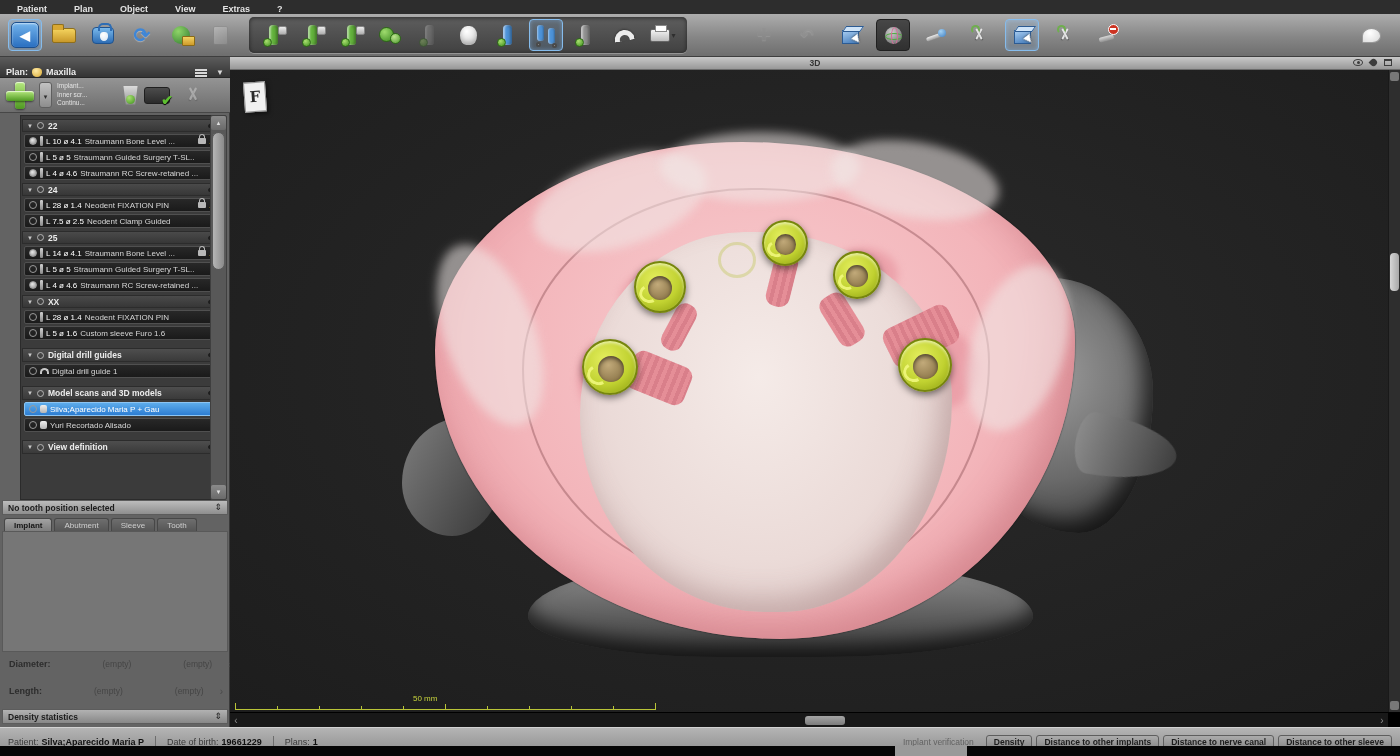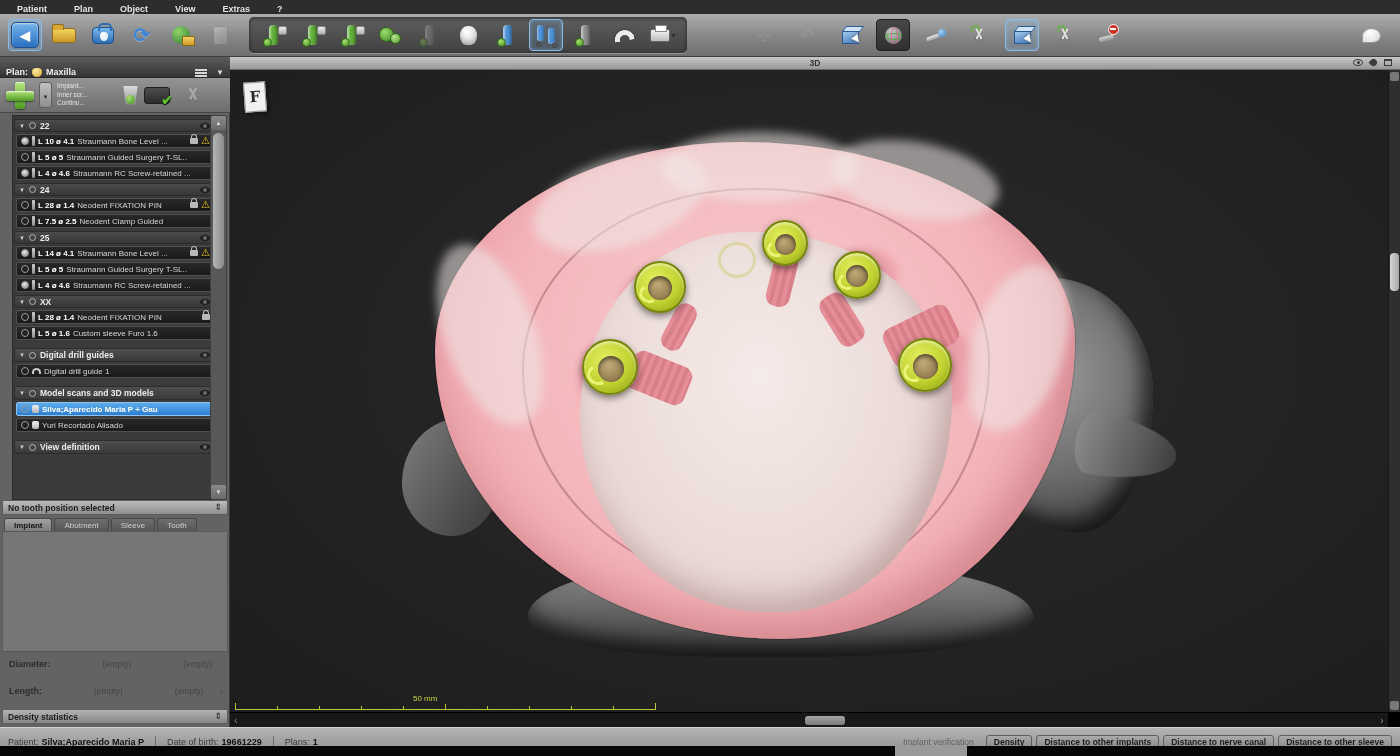--- a/index.html
+++ b/index.html
@@ -135,47 +135,47 @@
   .trash{position:relative;width:17px;height:19px;margin-left:14px;
     background:linear-gradient(#dcdcdc,#8f8f8f);clip-path:polygon(8% 0,92% 0,78% 100%,22% 100%)}
   .trash::after{content:"";position:absolute;left:4px;bottom:1px;width:9px;height:9px;border-radius:50%;
     background:radial-gradient(circle at 35% 30%,#a8e070,#3f8f1f)}
   .checklist{position:relative;width:26px;height:17px;border-radius:3px;border:1px solid #1f1f1f;
     background:linear-gradient(#4c4c4c,#2b2b2b)}
   .checklist .chk{position:absolute;right:-4px;bottom:-4px;color:#5fc032;font-size:14px;font-weight:bold;
     text-shadow:0 1px 1px #000;line-height:1}
   .scis-dis{opacity:.4;margin-left:10px;transform:scale(1.15)}
 
-  #plan-list{position:absolute;left:12px;top:58px;width:205px;height:385px;overflow:hidden;
+  #plan-list{position:absolute;left:20px;top:58px;width:205px;height:385px;overflow:hidden;
     background:#3b3b3b;border:1px solid #2b2b2b;padding:0 1px}
   .ghead{height:13px;margin-top:3px;display:flex;align-items:center;gap:4px;padding:0 4px;
     background:linear-gradient(#4a4a4a,#373737);border:1px solid #2c2c2c}
   .ghead .caret{color:#c8c8c8;font-size:6px;line-height:1}
   .ring{width:7px;height:7px;border:1px solid #b5b5b5;border-radius:50%}
   .ghead .gid{color:#ececec;font-size:8.5px;font-weight:bold}
   .eye{margin-left:auto;width:10px;height:6px;border-radius:50%;background:#1d1d1d;position:relative}
   .eye::after{content:"";position:absolute;left:3px;top:1px;width:4px;height:4px;border-radius:50%;background:#6a6a6a}
   .irow{height:14px;margin:2px 0 0 2px;display:flex;align-items:center;gap:3px;padding:0 4px;
     background:linear-gradient(#282828,#1a1a1a);border:1px solid #505050;border-radius:2px;cursor:pointer}
   .radio{width:8px;height:8px;border:1px solid #9a9a9a;border-radius:50%;flex:0 0 auto}
   .radio.filled{background:radial-gradient(circle at 40% 35%,#e8e8e8,#8f8f8f)}
   .mini{width:3px;height:10px;border-radius:1px;background:linear-gradient(#d0d0d0,#8a8a8a);flex:0 0 auto}
-  .dims{color:#fff;font-size:8px;font-weight:bold;white-space:nowrap;flex:0 0 auto}
+  .dims{color:#fff;font-size:8px;font-weight:normal;white-space:nowrap;flex:0 0 auto}
   .iname{color:#d6d6d6;font-size:8px;white-space:nowrap;overflow:hidden;text-overflow:ellipsis;flex:1 1 auto}
   .lockico{position:relative;width:8px;height:6px;background:#b8b8b8;border-radius:1px;flex:0 0 auto}
   .lockico::before{content:"";position:absolute;left:1px;top:-4px;width:4px;height:4px;
     border:1.5px solid #b8b8b8;border-bottom:none;border-radius:4px 4px 0 0}
   .warn{color:#eec51e;font-size:10px;line-height:1;flex:0 0 auto;text-shadow:0 1px 1px #000}
   .shead{height:14px;margin-top:8px;display:flex;align-items:center;gap:4px;padding:0 4px;
     background:linear-gradient(#4e4e4e,#3a3a3a);border:1px solid #2c2c2c}
   .shead .title{color:#ececec;font-size:8.5px;font-weight:bold}
   .srow .slabel{color:#d6d6d6;font-size:8px;white-space:nowrap;overflow:hidden;text-overflow:ellipsis;flex:1}
   .irow.sel{background:linear-gradient(#5face e,#2d7dd2);background:linear-gradient(#5daceb,#2d7dd2);
     border-color:#8cc4f2}
-  .irow.sel .slabel{color:#fff;font-weight:bold}
+  .irow.sel .slabel{color:#fff;font-weight:normal}
   .dropico{width:7px;height:8px;border-radius:2px;background:linear-gradient(#f0f0f0,#b5b5b5);flex:0 0 auto}
   .guideico{width:9px;height:6px;border:2px solid #c8c8c8;border-bottom:none;border-radius:6px 6px 0 0;flex:0 0 auto}
 
   #list-scroll{position:absolute;left:210px;top:58px;width:17px;height:385px;background:#585858;
     border:1px solid #3f3f3f;border-radius:2px}
   .sc-arrow{position:absolute;left:0;width:15px;height:14px;display:flex;align-items:center;justify-content:center;
     color:#e0e0e0;font-size:6px;background:linear-gradient(#8a8a8a,#6a6a6a);border-radius:2px;cursor:pointer}
   .sc-arrow.up{top:0}.sc-arrow.down{bottom:0}
   #list-thumb{position:absolute;left:1px;top:16px;width:13px;height:138px;border-radius:7px;
     background:linear-gradient(90deg,#b5b5b5,#8a8a8a);border:1px solid #5a5a5a;cursor:grab}

